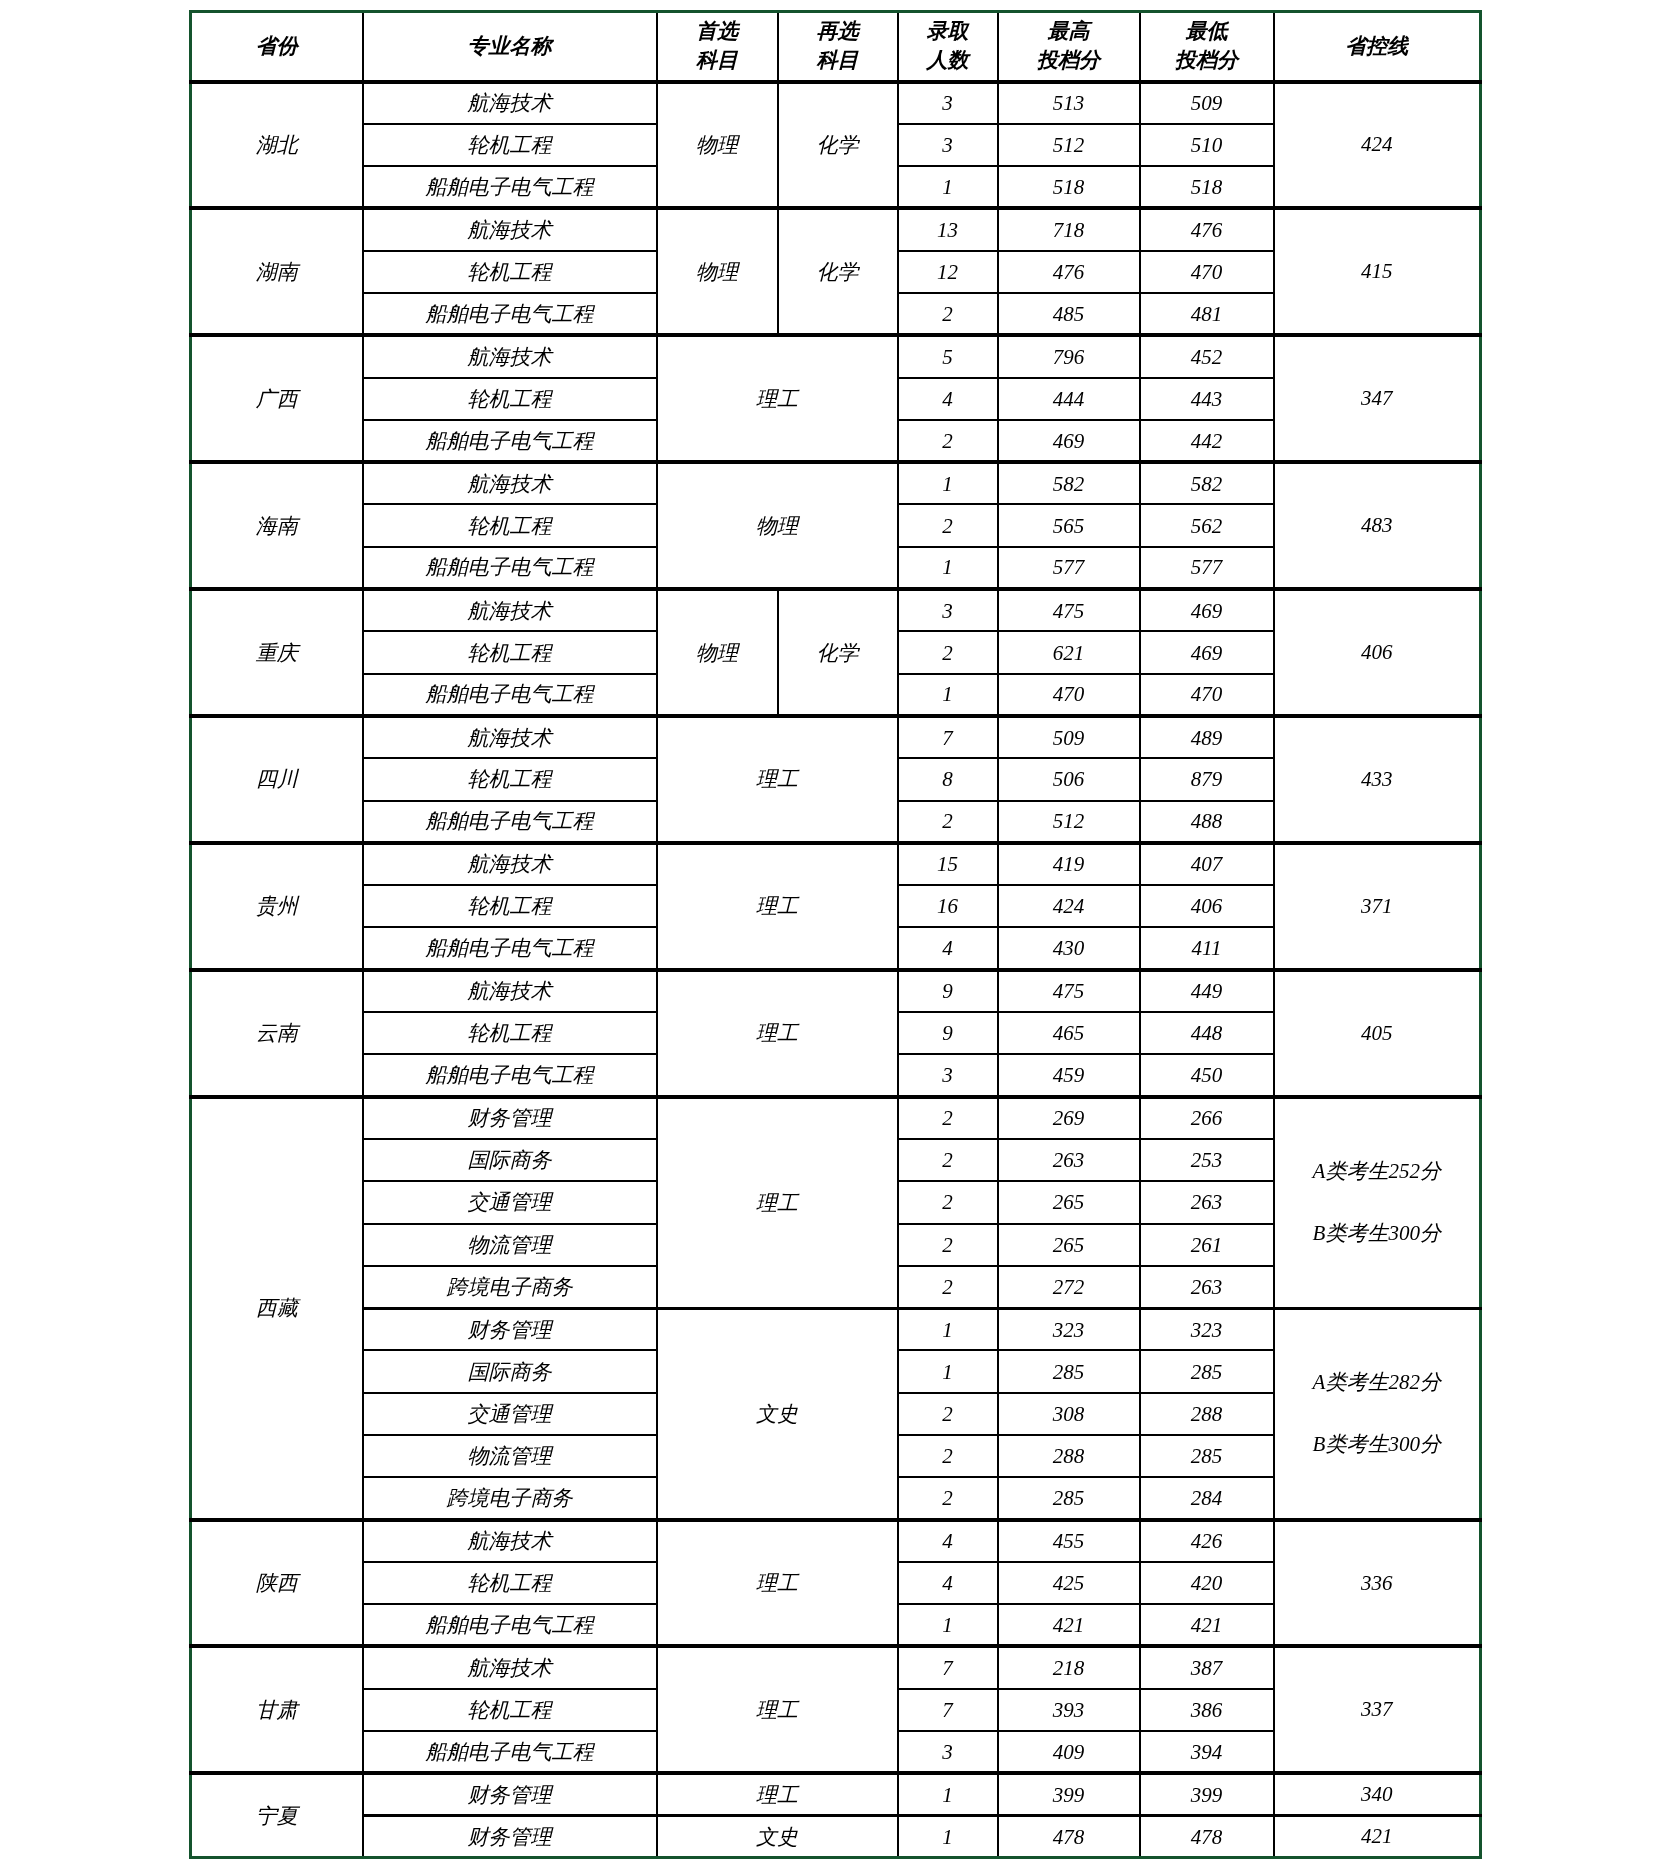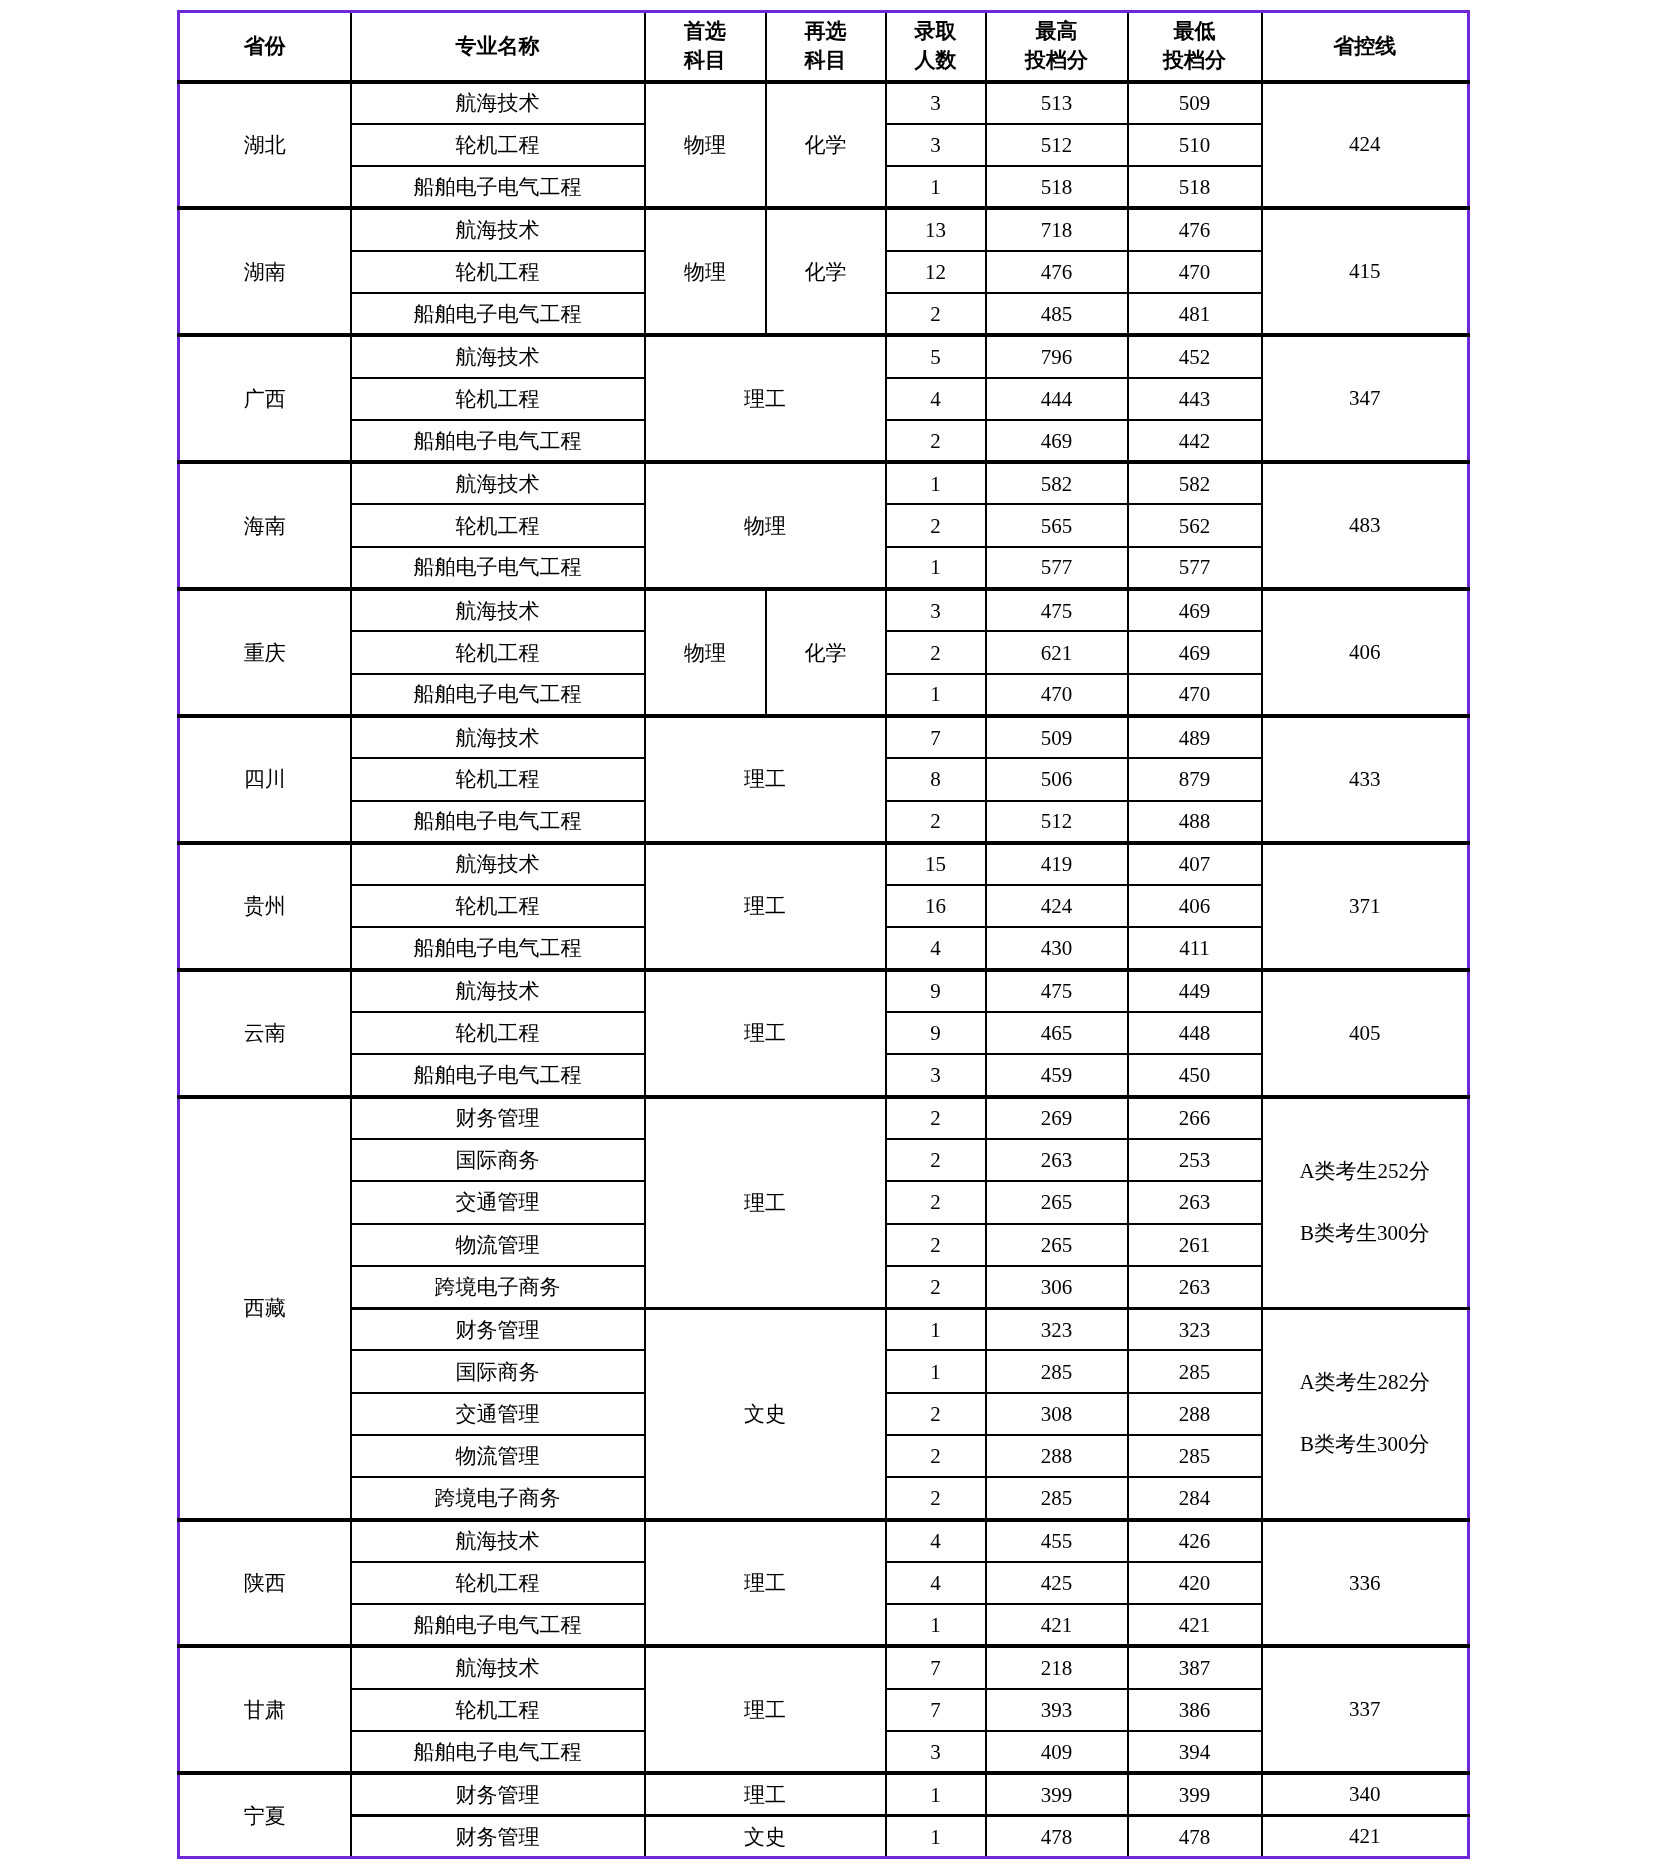--- a/index.html
+++ b/index.html
@@ -10,25 +10,26 @@
     font-family: "Liberation Serif", "DejaVu Serif", serif;
   }
   .page {
     position: relative;
     width: 1654px; height: 1871px;
     background: #ffffff;
     overflow: hidden;
   }
   table.score-table {
     position: absolute;
-    left: 177px; top: 10px;
+    left: 189px; top: 10px;
     width: 1290px;
     border-collapse: collapse;
     table-layout: fixed;
-    border: 3px solid #6d28d9;
+    border: 3px solid #14532d;
+    font-style: italic;
   }
   .score-table th, .score-table td {
     border: 2px solid #000;
     text-align: center;
     vertical-align: middle;
     padding: 0;
     font-size: 21px;
     overflow: hidden;
   }
   .score-table thead tr { height: 70px; }
@@ -276,21 +277,21 @@
         </tr>
         <tr>
           <td class="col-major">物流管理</td>
           <td class="col-count">2</td>
           <td class="col-score">265</td>
           <td class="col-score">261</td>
         </tr>
         <tr>
           <td class="col-major">跨境电子商务</td>
           <td class="col-count">2</td>
-          <td class="col-score">306</td>
+          <td class="col-score">272</td>
           <td class="col-score">263</td>
         </tr>
         <tr class="block-start">
           <td class="col-major">财务管理</td>
           <td class="col-subject" rowspan="5" colspan="2">文史</td>
           <td class="col-count">1</td>
           <td class="col-score">323</td>
           <td class="col-score">323</td>
           <td class="col-control" rowspan="5">A类考生282分
 

